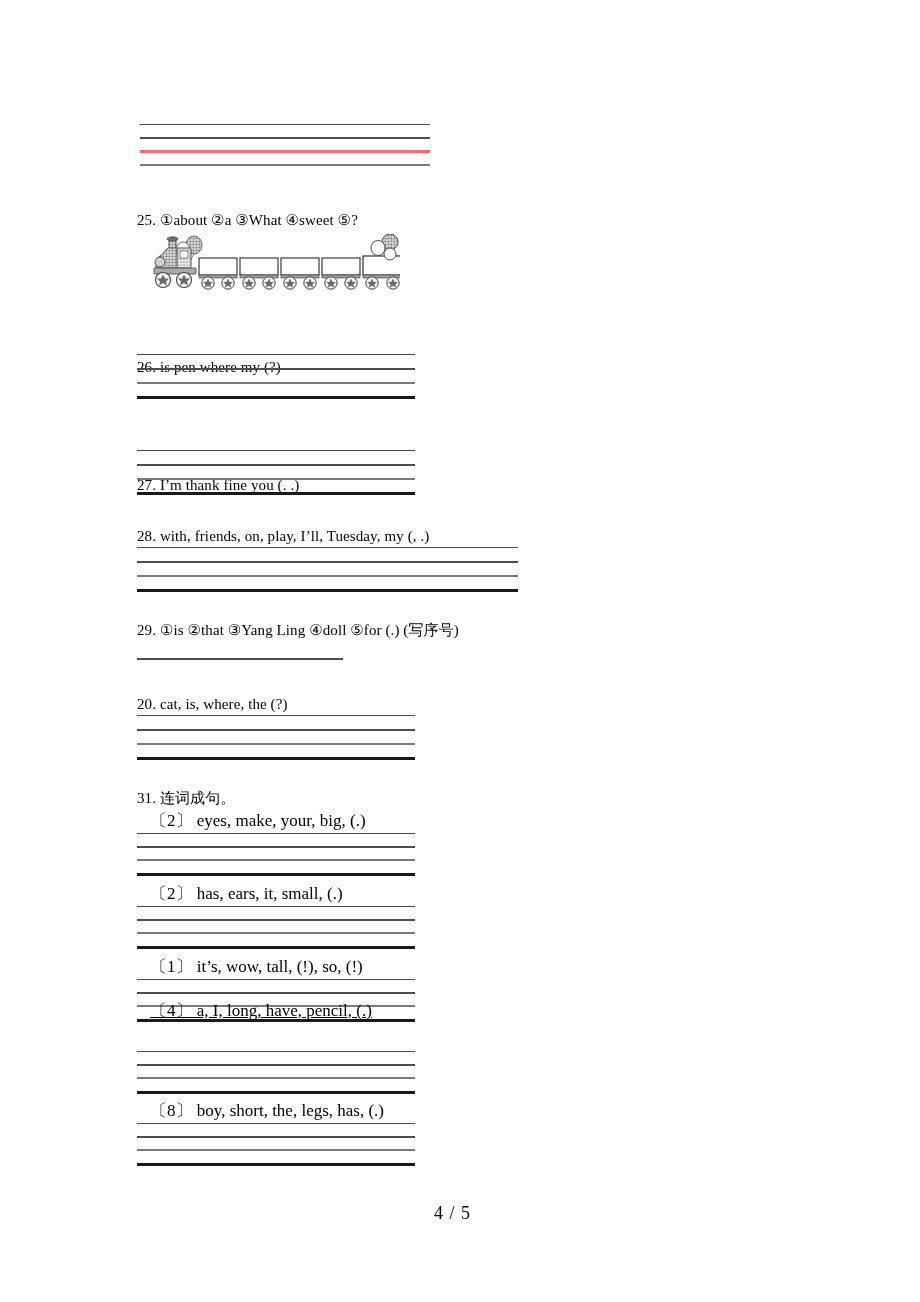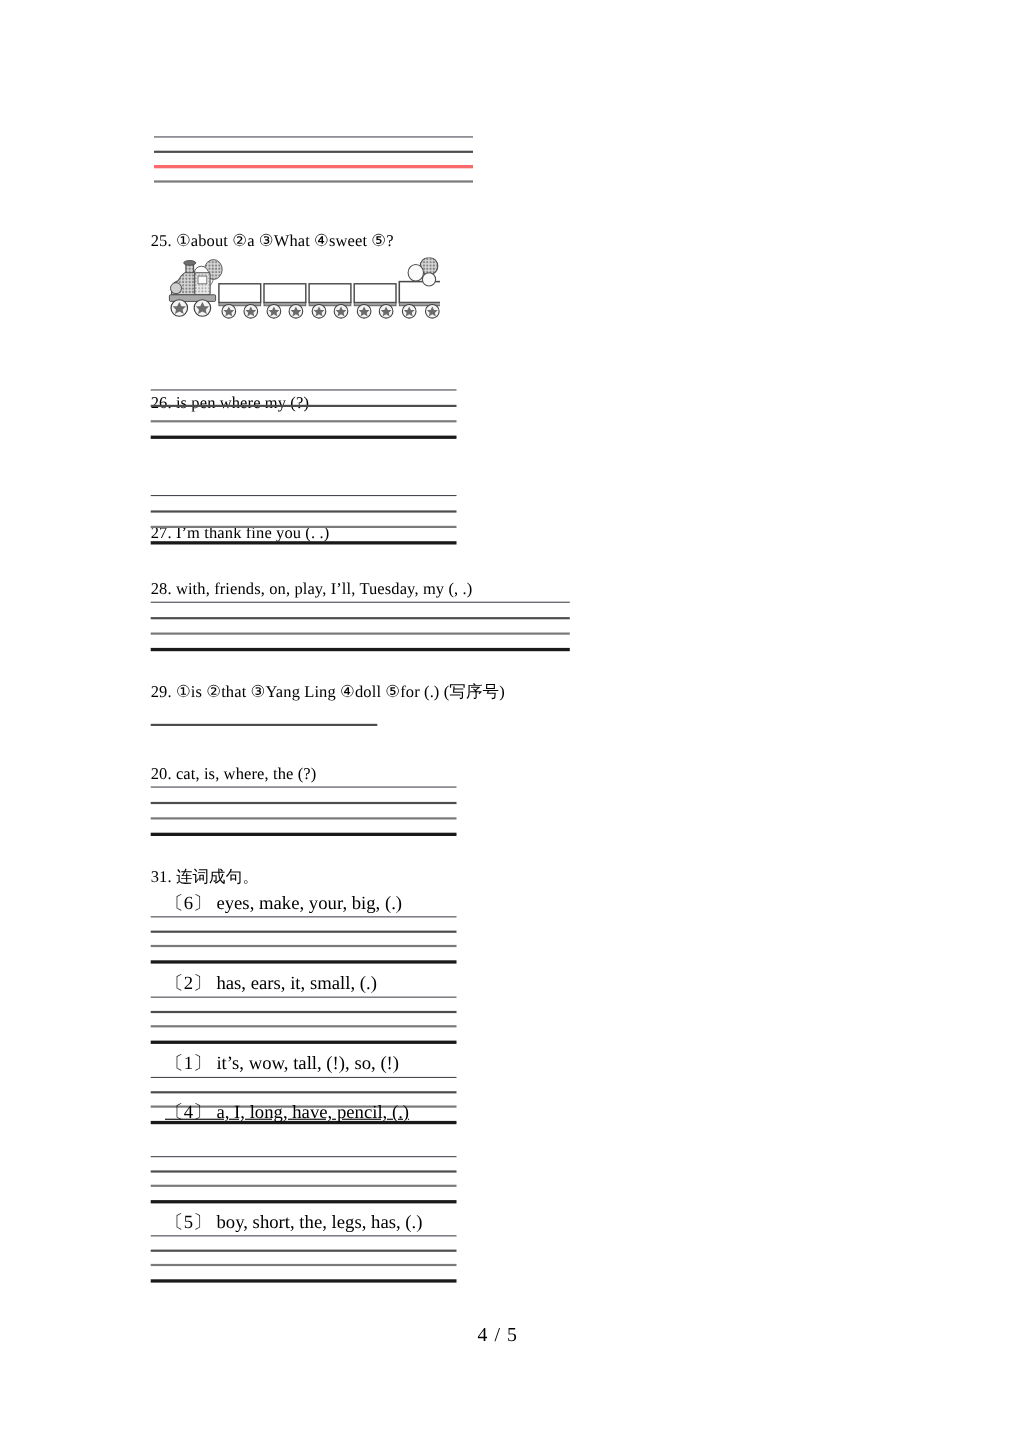--- a/index.html
+++ b/index.html
@@ -220,21 +220,21 @@
   <div class="abs q-text" style="left:137px; top:693px;">20. cat, is, where, the (?)</div>
   <div class="linegroup" style="left:137px; top:715px; width:278px;">
     <div class="rule thin" style="top:0px;  width:278px;"></div>
     <div class="rule dark" style="top:14px; width:278px;"></div>
     <div class="rule t3" style="top:28px; width:278px;"></div>
     <div class="rule t4" style="top:42px; width:278px;"></div>
   </div>
 
   <div class="abs q-text" style="left:137px; top:787px;">31. 连词成句。</div>
 
-  <div class="abs sub-text" style="left:150px; top:810px;">〔6〕 eyes, make, your, big, (.)</div>
+  <div class="abs sub-text" style="left:150px; top:810px;">〔2〕 eyes, make, your, big, (.)</div>
   <div class="linegroup" style="left:137px; top:833px; width:278px;">
     <div class="rule thin" style="top:0px;  width:278px;"></div>
     <div class="rule dark" style="top:13px; width:278px;"></div>
     <div class="rule t3" style="top:26px; width:278px;"></div>
     <div class="rule t4" style="top:40px; width:278px;"></div>
   </div>
 
   <div class="abs sub-text" style="left:150px; top:883px;">〔2〕 has, ears, it, small, (.)</div>
   <div class="linegroup" style="left:137px; top:906px; width:278px;">
     <div class="rule thin" style="top:0px;  width:278px;"></div>
@@ -252,21 +252,21 @@
   </div>
 
   <div class="abs sub-text" style="left:150px; top:1000px;text-decoration:underline;">〔4〕 a, I, long, have, pencil, (.)</div>
   <div class="linegroup" style="left:137px; top:1051px; width:278px;">
     <div class="rule thin" style="top:0px;  width:278px;"></div>
     <div class="rule dark" style="top:13px; width:278px;"></div>
     <div class="rule t3" style="top:26px; width:278px;"></div>
     <div class="rule t4" style="top:40px; width:278px;"></div>
   </div>
 
-  <div class="abs sub-text" style="left:150px; top:1100px;">〔5〕 boy, short, the, legs, has, (.)</div>
+  <div class="abs sub-text" style="left:150px; top:1100px;">〔8〕 boy, short, the, legs, has, (.)</div>
   <div class="linegroup" style="left:137px; top:1123px; width:278px;">
     <div class="rule thin" style="top:0px;  width:278px;"></div>
     <div class="rule dark" style="top:13px; width:278px;"></div>
     <div class="rule t3" style="top:26px; width:278px;"></div>
     <div class="rule t4" style="top:40px; width:278px;"></div>
   </div>
 
   <div class="footer" style="left:434px; top:1203px;">4 / 5</div>
 
 </div>

